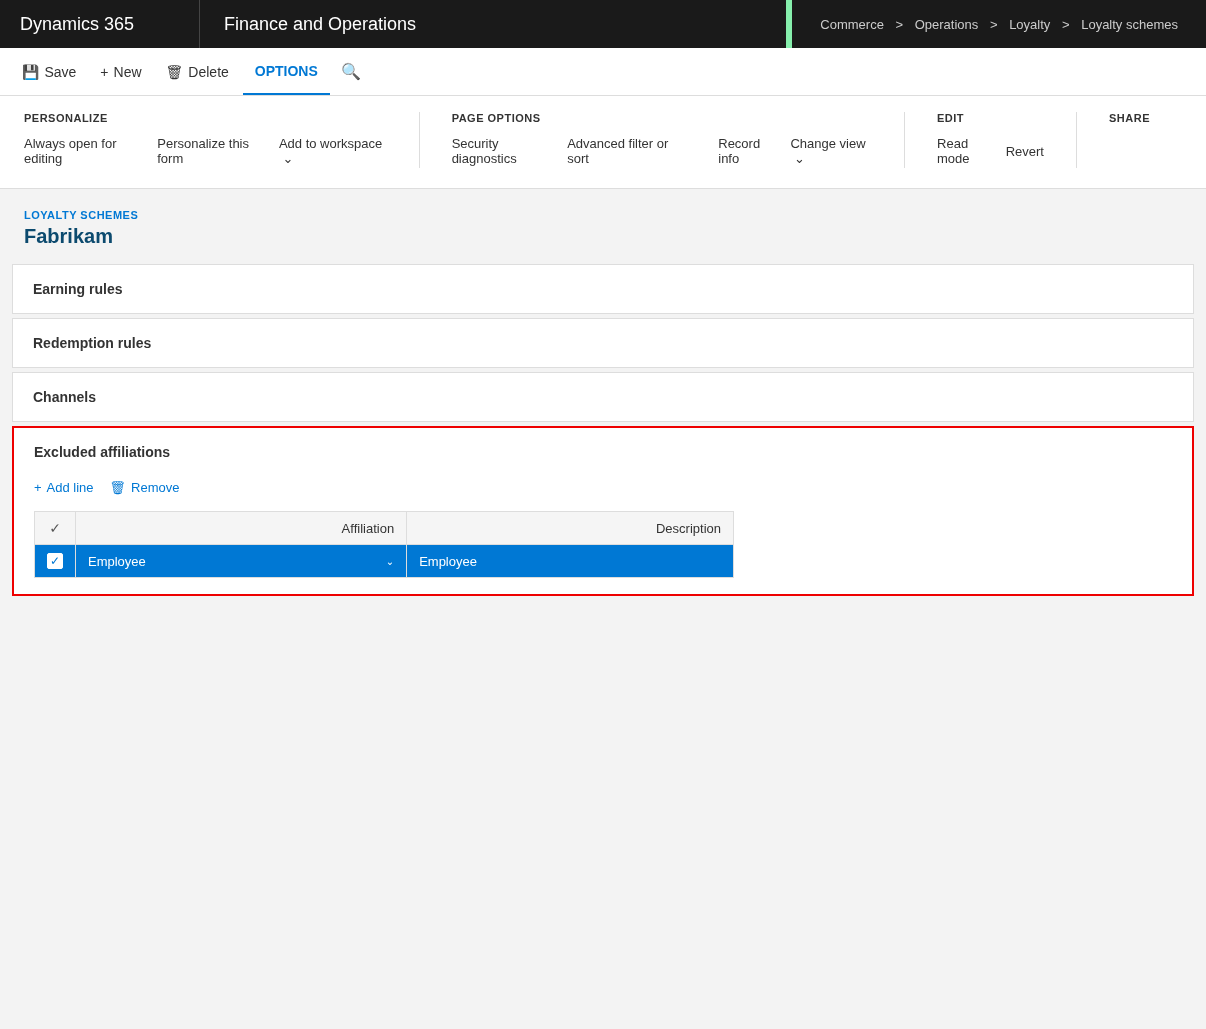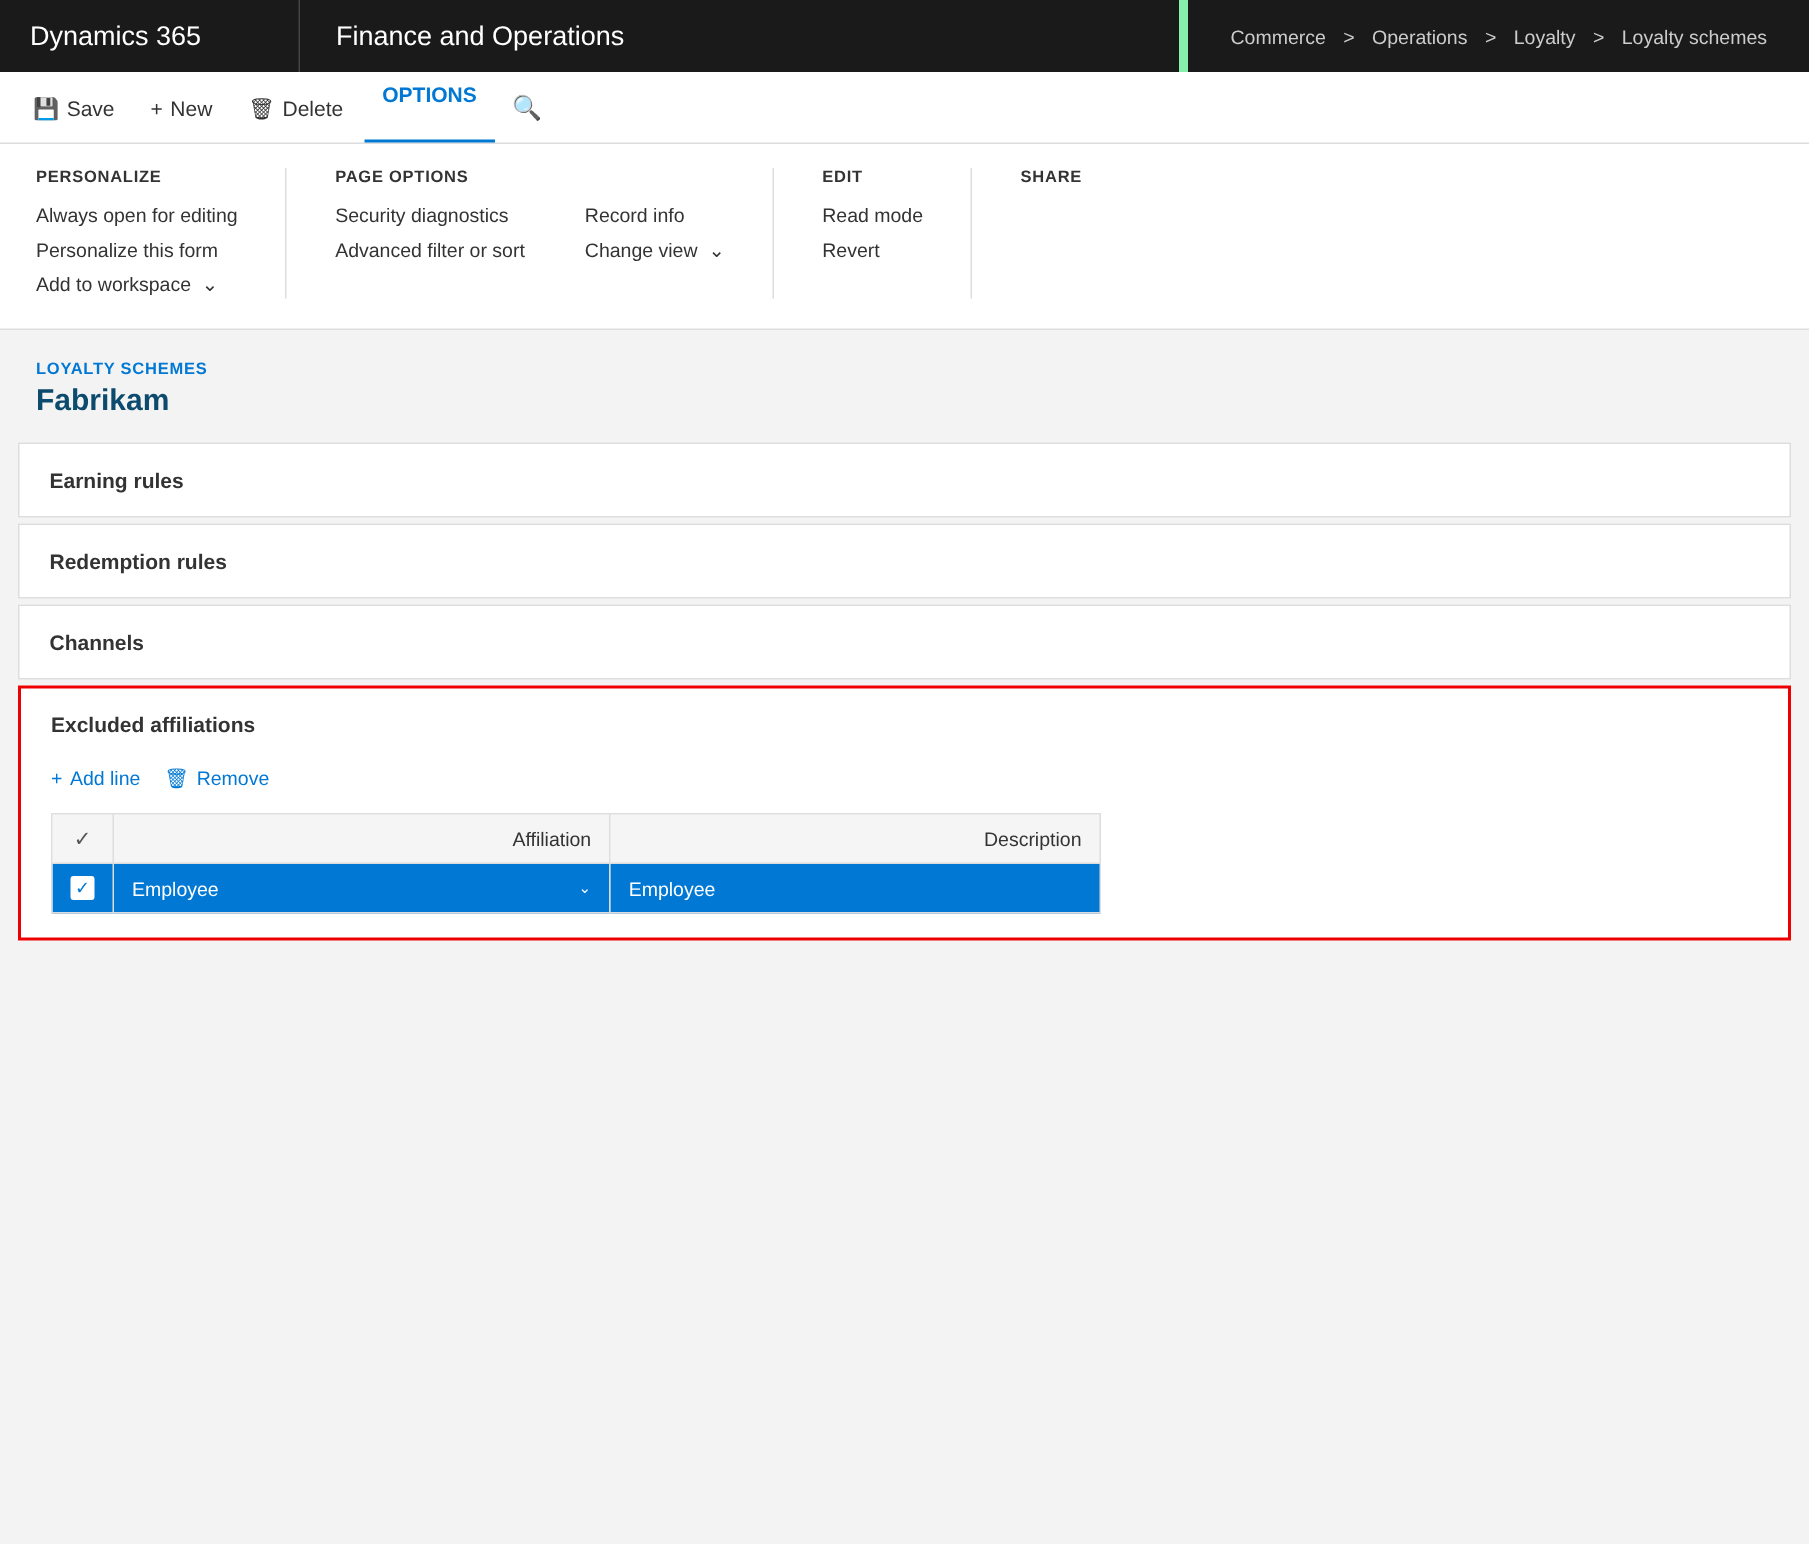--- a/index.html
+++ b/index.html
@@ -58,21 +58,21 @@
       border: none;
       background: none;
       cursor: pointer;
       font-size: 14px;
       color: #333;
       border-radius: 2px;
     }
     .toolbar-btn .icon { font-size: 14px; }
     .toolbar-tab {
       display: flex;
-      align-items: flex-start;
+      align-items: center;
       padding: 6px 12px;
       border: none;
       background: none;
       cursor: pointer;
       font-size: 14px;
       font-weight: 600;
       color: #0078d4;
       border-bottom: 2px solid #0078d4;
       height: 46px;
       margin-bottom: -1px;
@@ -108,22 +108,22 @@
     .options-group-title {
       font-size: 11px;
       font-weight: 700;
       color: #333;
       margin-bottom: 10px;
       letter-spacing: 0.5px;
       text-transform: uppercase;
     }
     .options-group-items {
       display: flex;
-      flex-direction: column;
-      gap: 4px;
+      flex-direction: row;
+      gap: 14px;
     }
     .options-item {
       font-size: 13px;
       color: #333;
       cursor: pointer;
       padding: 2px 0;
       display: flex;
       align-items: center;
       gap: 4px;
     }

